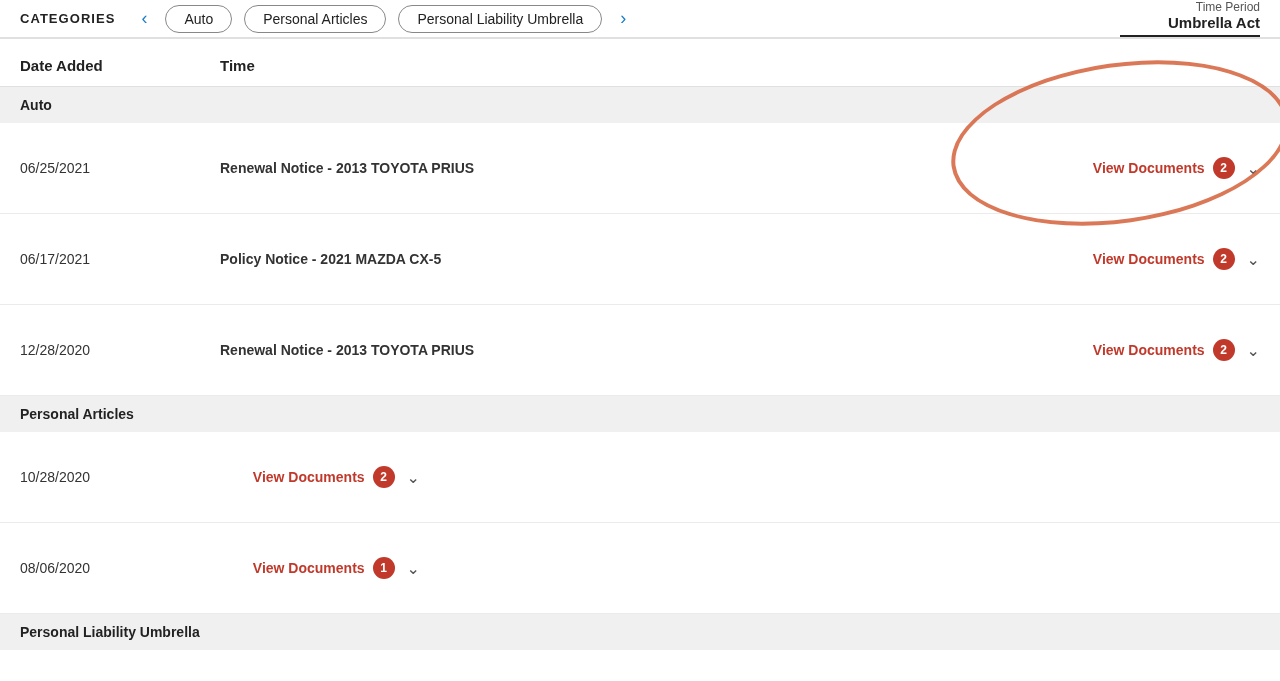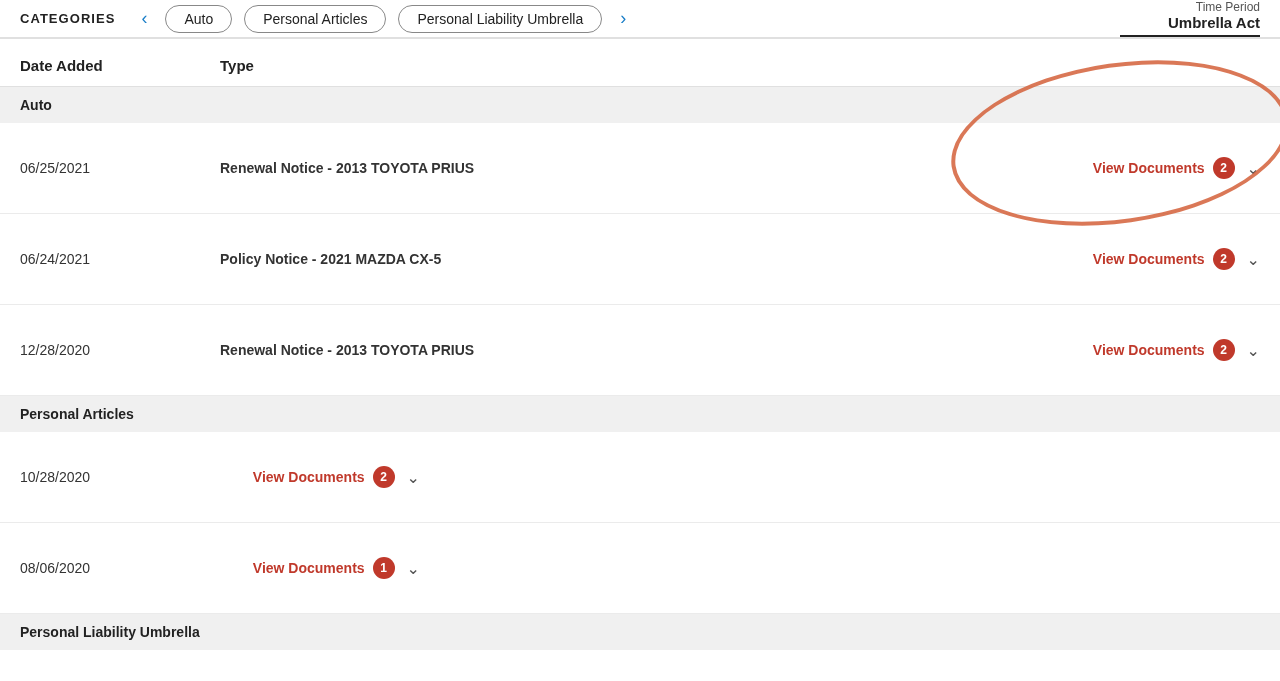--- a/index.html
+++ b/index.html
@@ -193,41 +193,41 @@
   <div class="time-period-section">
     <span class="time-period-label">Time Period</span>
     <span class="time-period-value">Umbrella Act</span>
   </div>
 </div>
 
 <div class="divider"></div>
 
 <div class="table-header">
   <div class="col-date">Date Added</div>
-  <div class="col-type">Type</div>
+  <div class="col-type">Time</div>
   <div class="col-action"></div>
 </div>
 
 <div id="table-body">
 <div class="section-header-row">Auto</div>
     <div class="row-wrapper" style="position: relative; overflow: visible;">
       <div class="data-row">
         <div class="col-date">06/25/2021</div>
         <div class="col-type">Renewal Notice - 2013 TOYOTA PRIUS</div>
         <div class="col-action">
           <a class="view-docs-link" href="#">View Documents</a>
           <span class="badge">2</span>
           <span class="chevron-icon">⌄</span>
         </div>
       </div>
       <div class="circle-overlay"></div>
     </div>
     <div class="row-wrapper">
       <div class="data-row">
-        <div class="col-date">06/24/2021</div>
+        <div class="col-date">06/17/2021</div>
         <div class="col-type">Policy Notice - 2021 MAZDA CX-5</div>
         <div class="col-action">
           <a class="view-docs-link" href="#">View Documents</a>
           <span class="badge">2</span>
           <span class="chevron-icon">⌄</span>
         </div>
       </div>
     </div>
     <div class="row-wrapper">
       <div class="data-row">

